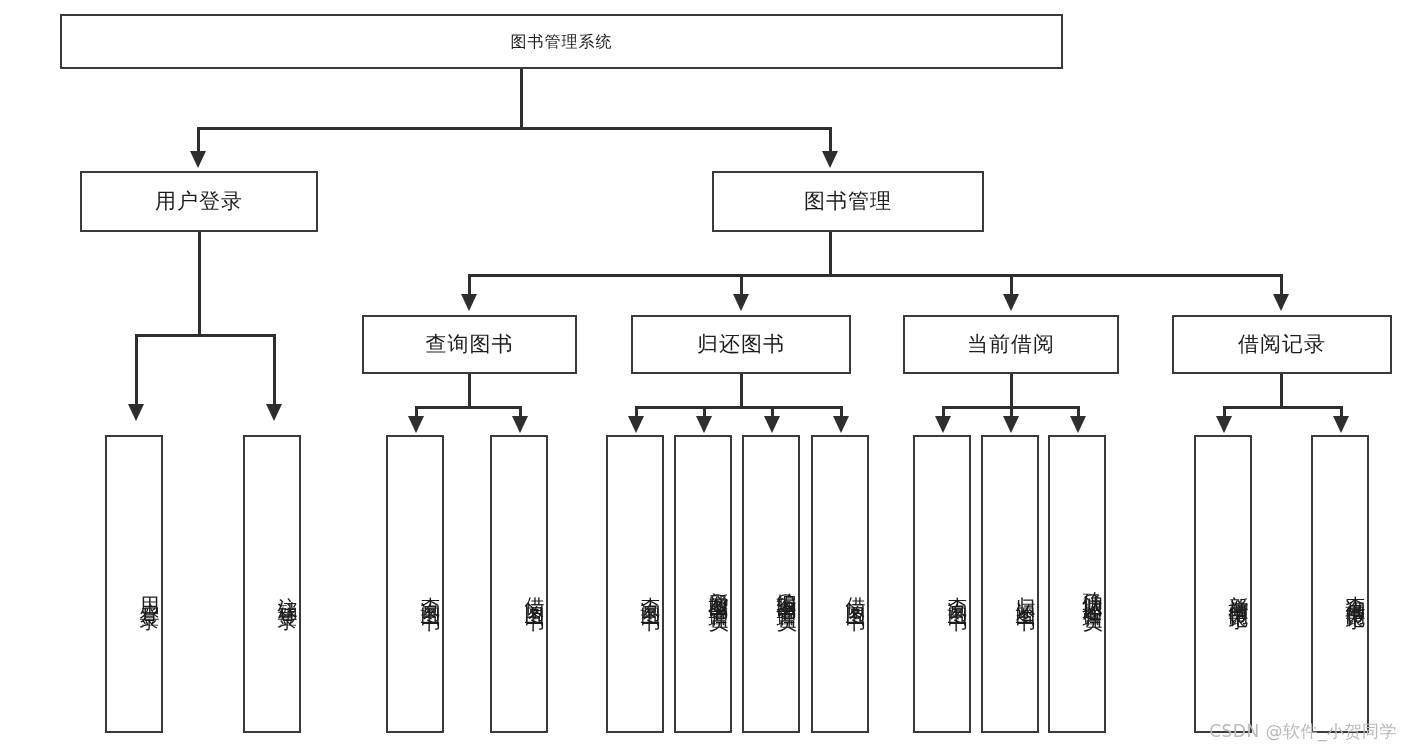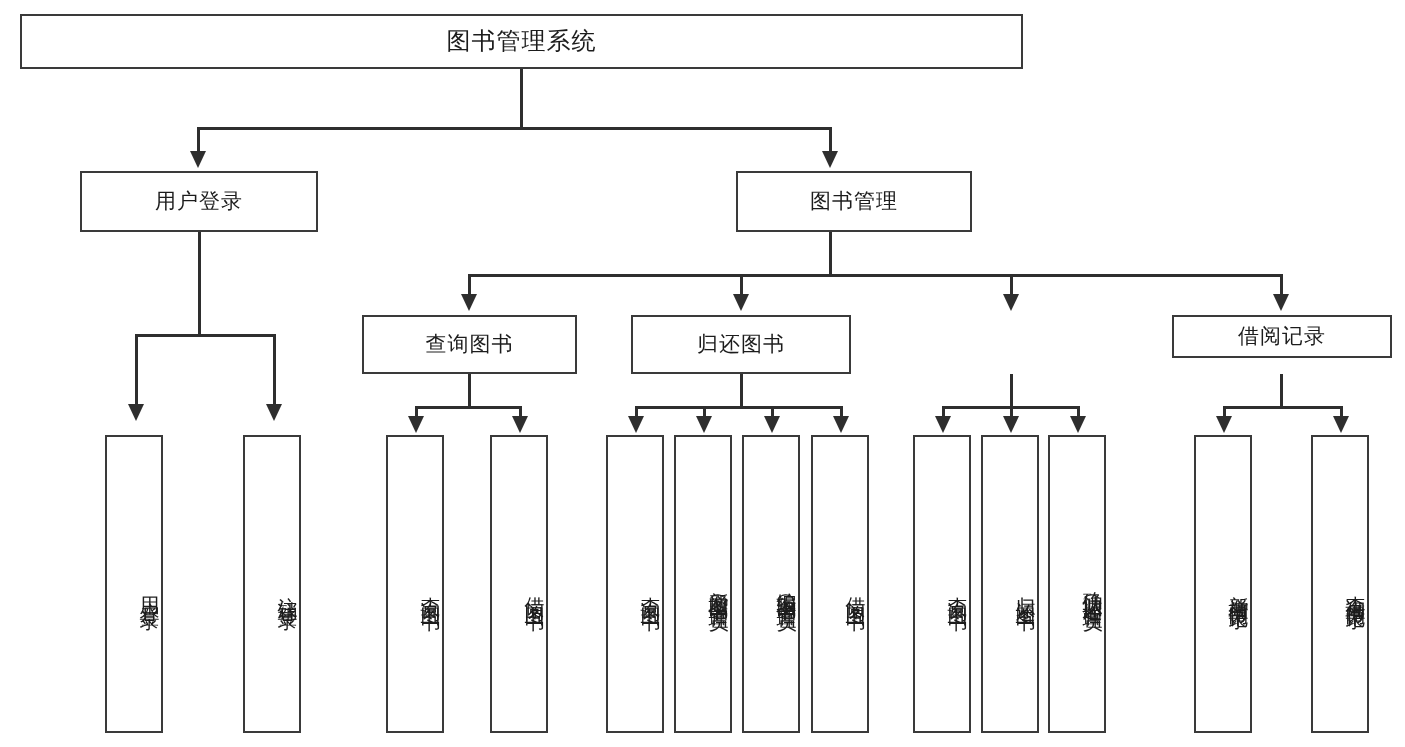--- a/index.html
+++ b/index.html
@@ -40,21 +40,22 @@
     line-height: 1.15;
     padding-top: 14px;
     align-items: flex-start;
     justify-content: center;
   }
   .node.vert.tall {
     padding-top: 10px;
     letter-spacing: 3px;
   }
   .node.title {
-    font-size: 24px;
+    font-size: 16px;
+    margin-left: 40px;
   }
   .conn {
     position: absolute;
     background: #2e2e2e;
   }
   .conn.v { width: 2.5px; }
   .conn.h { height: 2.5px; }
   .arrow {
     position: absolute;
     width: 0;
@@ -83,21 +84,21 @@
   <div class="conn v" style="left:520px; top:69px; height:58px;"></div>
 
   <div class="conn h" style="left:197px; top:127px; width:634px;"></div>
 
   <div class="conn v" style="left:197px; top:127px; height:26px;"></div>
   <div class="arrow" style="left:190px; top:151px;"></div>
   <div class="conn v" style="left:829px; top:127px; height:26px;"></div>
   <div class="arrow" style="left:822px; top:151px;"></div>
 
   <div class="node horiz" style="left:80px; top:171px; width:238px; height:61px;">用户登录</div>
-  <div class="node horiz" style="left:736px; top:171px; width:236px; height:61px;text-align:right;">图书管理</div>
+  <div class="node horiz" style="left:712px; top:171px; width:272px; height:61px;text-align:right;">图书管理</div>
 
   <div class="conn v" style="left:198px; top:232px; height:104px;"></div>
   <div class="conn h" style="left:135px; top:334px; width:140px;"></div>
   <div class="conn v" style="left:135px; top:334px; height:72px;"></div>
   <div class="arrow" style="left:128px; top:404px;"></div>
   <div class="conn v" style="left:273px; top:334px; height:72px;"></div>
   <div class="arrow" style="left:266px; top:404px;"></div>
 
   <div class="conn v" style="left:829px; top:232px; height:44px;"></div>
   <div class="conn h" style="left:468px; top:274px; width:814px;"></div>
@@ -105,21 +106,22 @@
   <div class="arrow" style="left:461px; top:294px;"></div>
   <div class="conn v" style="left:740px; top:274px; height:22px;"></div>
   <div class="arrow" style="left:733px; top:294px;"></div>
   <div class="conn v" style="left:1010px; top:274px; height:22px;"></div>
   <div class="arrow" style="left:1003px; top:294px;"></div>
   <div class="conn v" style="left:1280px; top:274px; height:22px;"></div>
   <div class="arrow" style="left:1273px; top:294px;"></div>
 
   <div class="node horiz" style="left:362px; top:315px; width:215px; height:59px;">查询图书</div>
   <div class="node horiz" style="left:631px; top:315px; width:220px; height:59px;">归还图书</div>
-  <div class="node horiz" style="left:1172px; top:315px; width:220px; height:43px;">借阅记录</div>
+  <div class="node horiz" style="left:903px; top:315px; width:216px; height:59px;">当前借阅</div>
+  <div class="node horiz" style="left:1172px; top:315px; width:220px; height:59px;">借阅记录</div>
 
   <div class="conn v" style="left:468px; top:374px; height:34px;"></div>
   <div class="conn h" style="left:415px; top:406px; width:106px;"></div>
   <div class="conn v" style="left:415px; top:406px; height:12px;"></div>
   <div class="arrow" style="left:408px; top:416px;"></div>
   <div class="conn v" style="left:519px; top:406px; height:12px;"></div>
   <div class="arrow" style="left:512px; top:416px;"></div>
 
   <div class="conn v" style="left:740px; top:374px; height:34px;"></div>
   <div class="conn h" style="left:635px; top:406px; width:207px;"></div>
@@ -159,14 +161,15 @@
   <div class="node vert tall" style="left:742px; top:435px; width:58px; height:298px;">编辑图书（管理员）</div>
   <div class="node vert" style="left:811px; top:435px; width:58px; height:298px;">借阅图书</div>
 
   <div class="node vert" style="left:913px; top:435px; width:58px; height:298px;">查询图书</div>
   <div class="node vert" style="left:981px; top:435px; width:58px; height:298px;">归还图书</div>
   <div class="node vert tall" style="left:1048px; top:435px; width:58px; height:298px;">确认归还（管理员）</div>
 
   <div class="node vert tall" style="left:1194px; top:435px; width:58px; height:298px;">新增借阅记录</div>
   <div class="node vert tall" style="left:1311px; top:435px; width:58px; height:298px;">查询借阅记录</div>
 
+  <div id="watermark">CSDN @软件_小贺同学</div>
 
 </div>
 
 </body></html>

